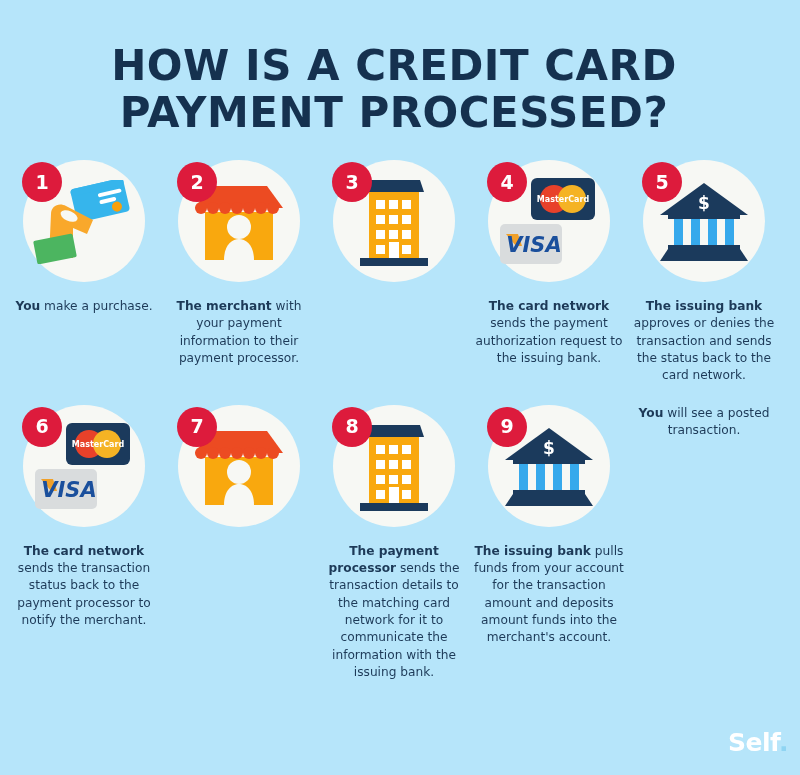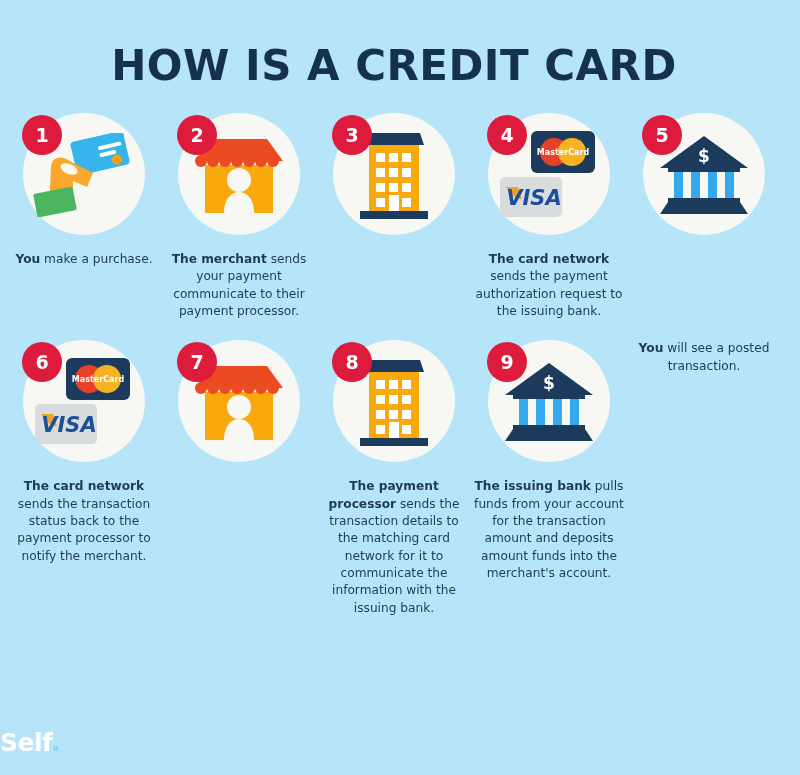--- a/index.html
+++ b/index.html
@@ -111,40 +111,41 @@
     line-height: 1.42;
   }
   .caption b { font-weight: bold; }
 
   
   .footer {
     position: absolute;
     left: 0;
     bottom: 18px;
     width: 100%;
-    text-align: left;
+    text-align: right;
   }
   .logo {
     color: #ffffff;
     font-family: "DejaVu Sans", sans-serif;
     font-weight: bold;
     font-size: 25px;
     letter-spacing: -0.5px;
     display: inline-block;
   }
   .logo .dot { color: #8fd4f2; }
 </style>
 </head>
 <body>
 
 <div class="infographic">
 
   <div class="title-wrap">
     <h1 class="title">
       <span>HOW IS A CREDIT CARD</span><br>
+      <span>PAYMENT PROCESSED?</span>
     </h1>
   </div>
 
   <div class="row row-1">
 
     <div class="step">
       <div class="icon-area">
         <div class="circle-bg"></div>
         <div class="badge">1</div>
         <div class="glyph">
@@ -184,21 +185,21 @@
               <circle cx="58" cy="26" r="6"></circle>
                 <circle cx="70" cy="26" r="6"></circle>
               <circle cx="82" cy="26" r="6"></circle>
             </g>
             <circle cx="48" cy="45" r="12" fill="#f7f8f4"></circle>
             <path d="M33 78 C33 63 41 57 48 57 C55 57 63 63 63 78 Z" fill="#f7f8f4"></path>
           </svg>
         </div>
       </div>
       <div class="caption">
-        <b>The merchant</b><span> sends your payment communicate to their payment processor.</span>
+        <b>The merchant</b><span> with your payment information to their payment processor.</span>
       </div>
     </div>
 
     <div class="step">
       <div class="icon-area">
         <div class="circle-bg"></div>
         <div class="badge">3</div>
         <div class="glyph">
           <svg width="76" height="92" viewBox="0 0 76 92">
             <path d="M12 4 L64 4 L68 16 L8 16 Z" fill="#1b3a5c"></path>
@@ -262,20 +263,23 @@
               <rect x="16" y="38" width="9" height="28"></rect>
               <rect x="33" y="38" width="9" height="28"></rect>
               <rect x="50" y="38" width="9" height="28"></rect>
               <rect x="67" y="38" width="9" height="28"></rect>
             </g>
             <rect x="10" y="64" width="72" height="6" fill="#1b3a5c"></rect>
             <path d="M2 80 L10 68 L82 68 L90 80 Z" fill="#1b3a5c"></path>
           </svg>
         </div>
       </div>
+      <div class="caption">
+        <b>The issuing bank</b><span> approves or denies the transaction and sends the status back to the card network.</span>
+      </div>
     </div>
 
   </div>
 
   <div class="row row-2">
 
     <div class="step">
       <div class="icon-area">
         <div class="circle-bg"></div>
         <div class="badge">6</div>

